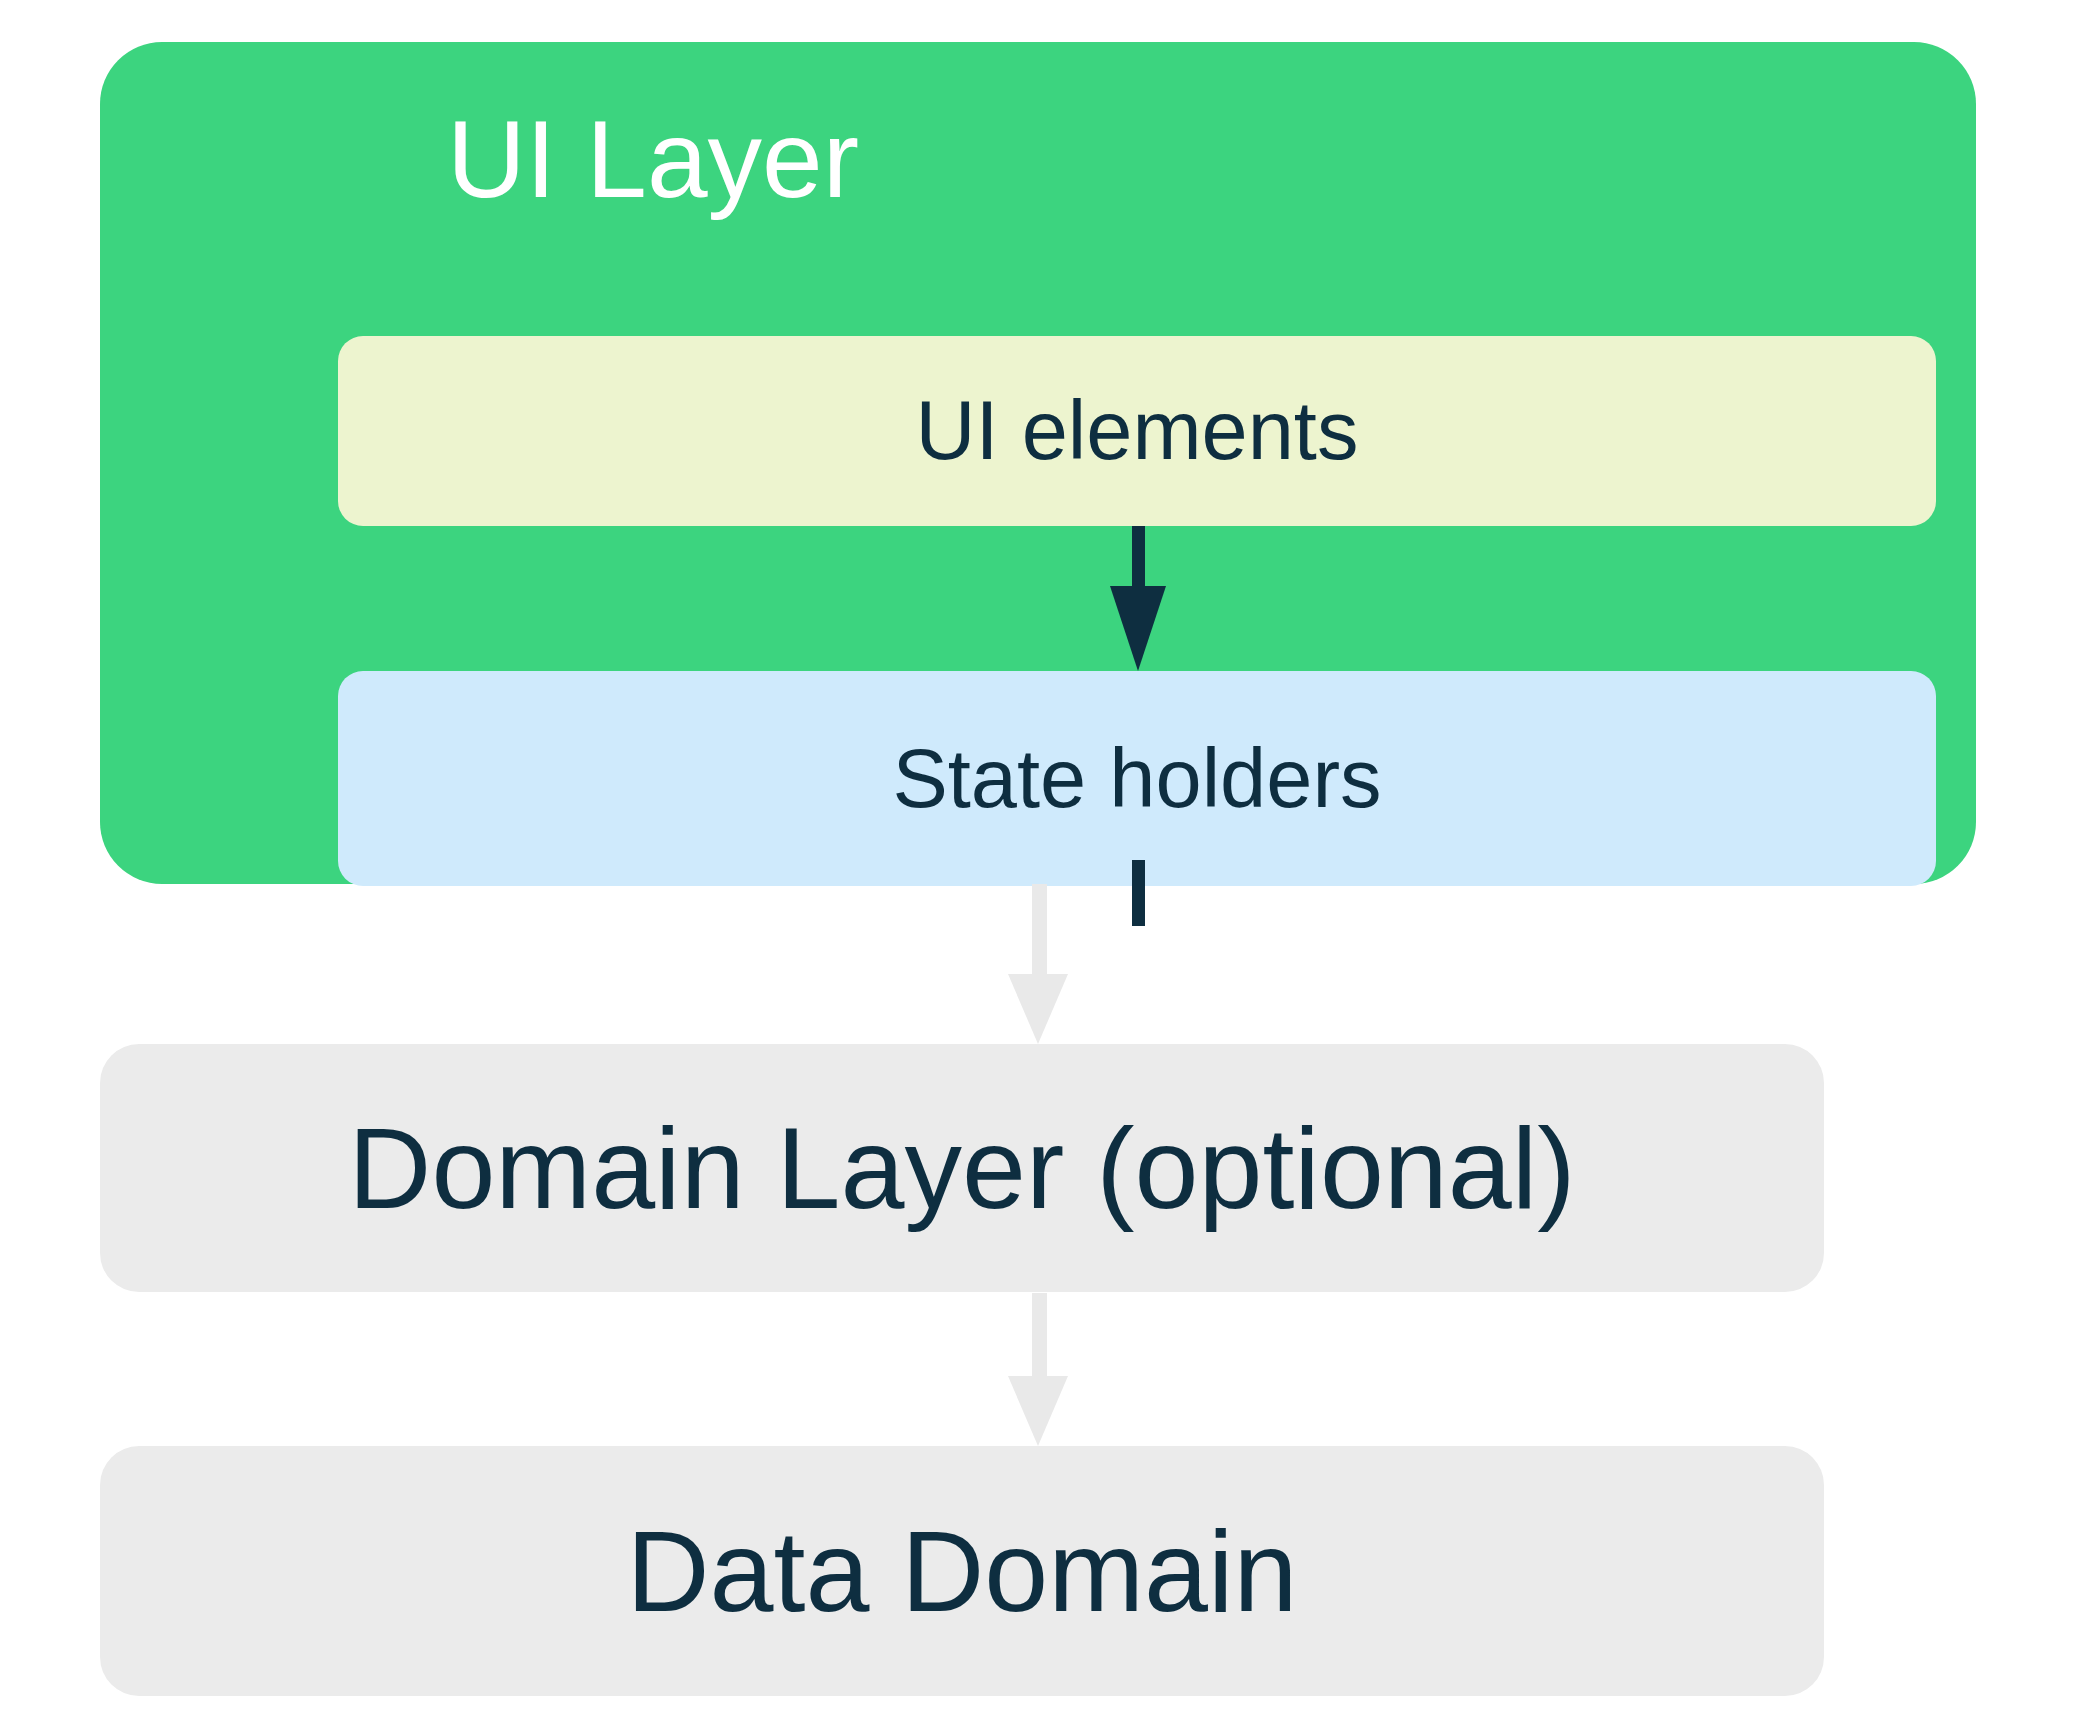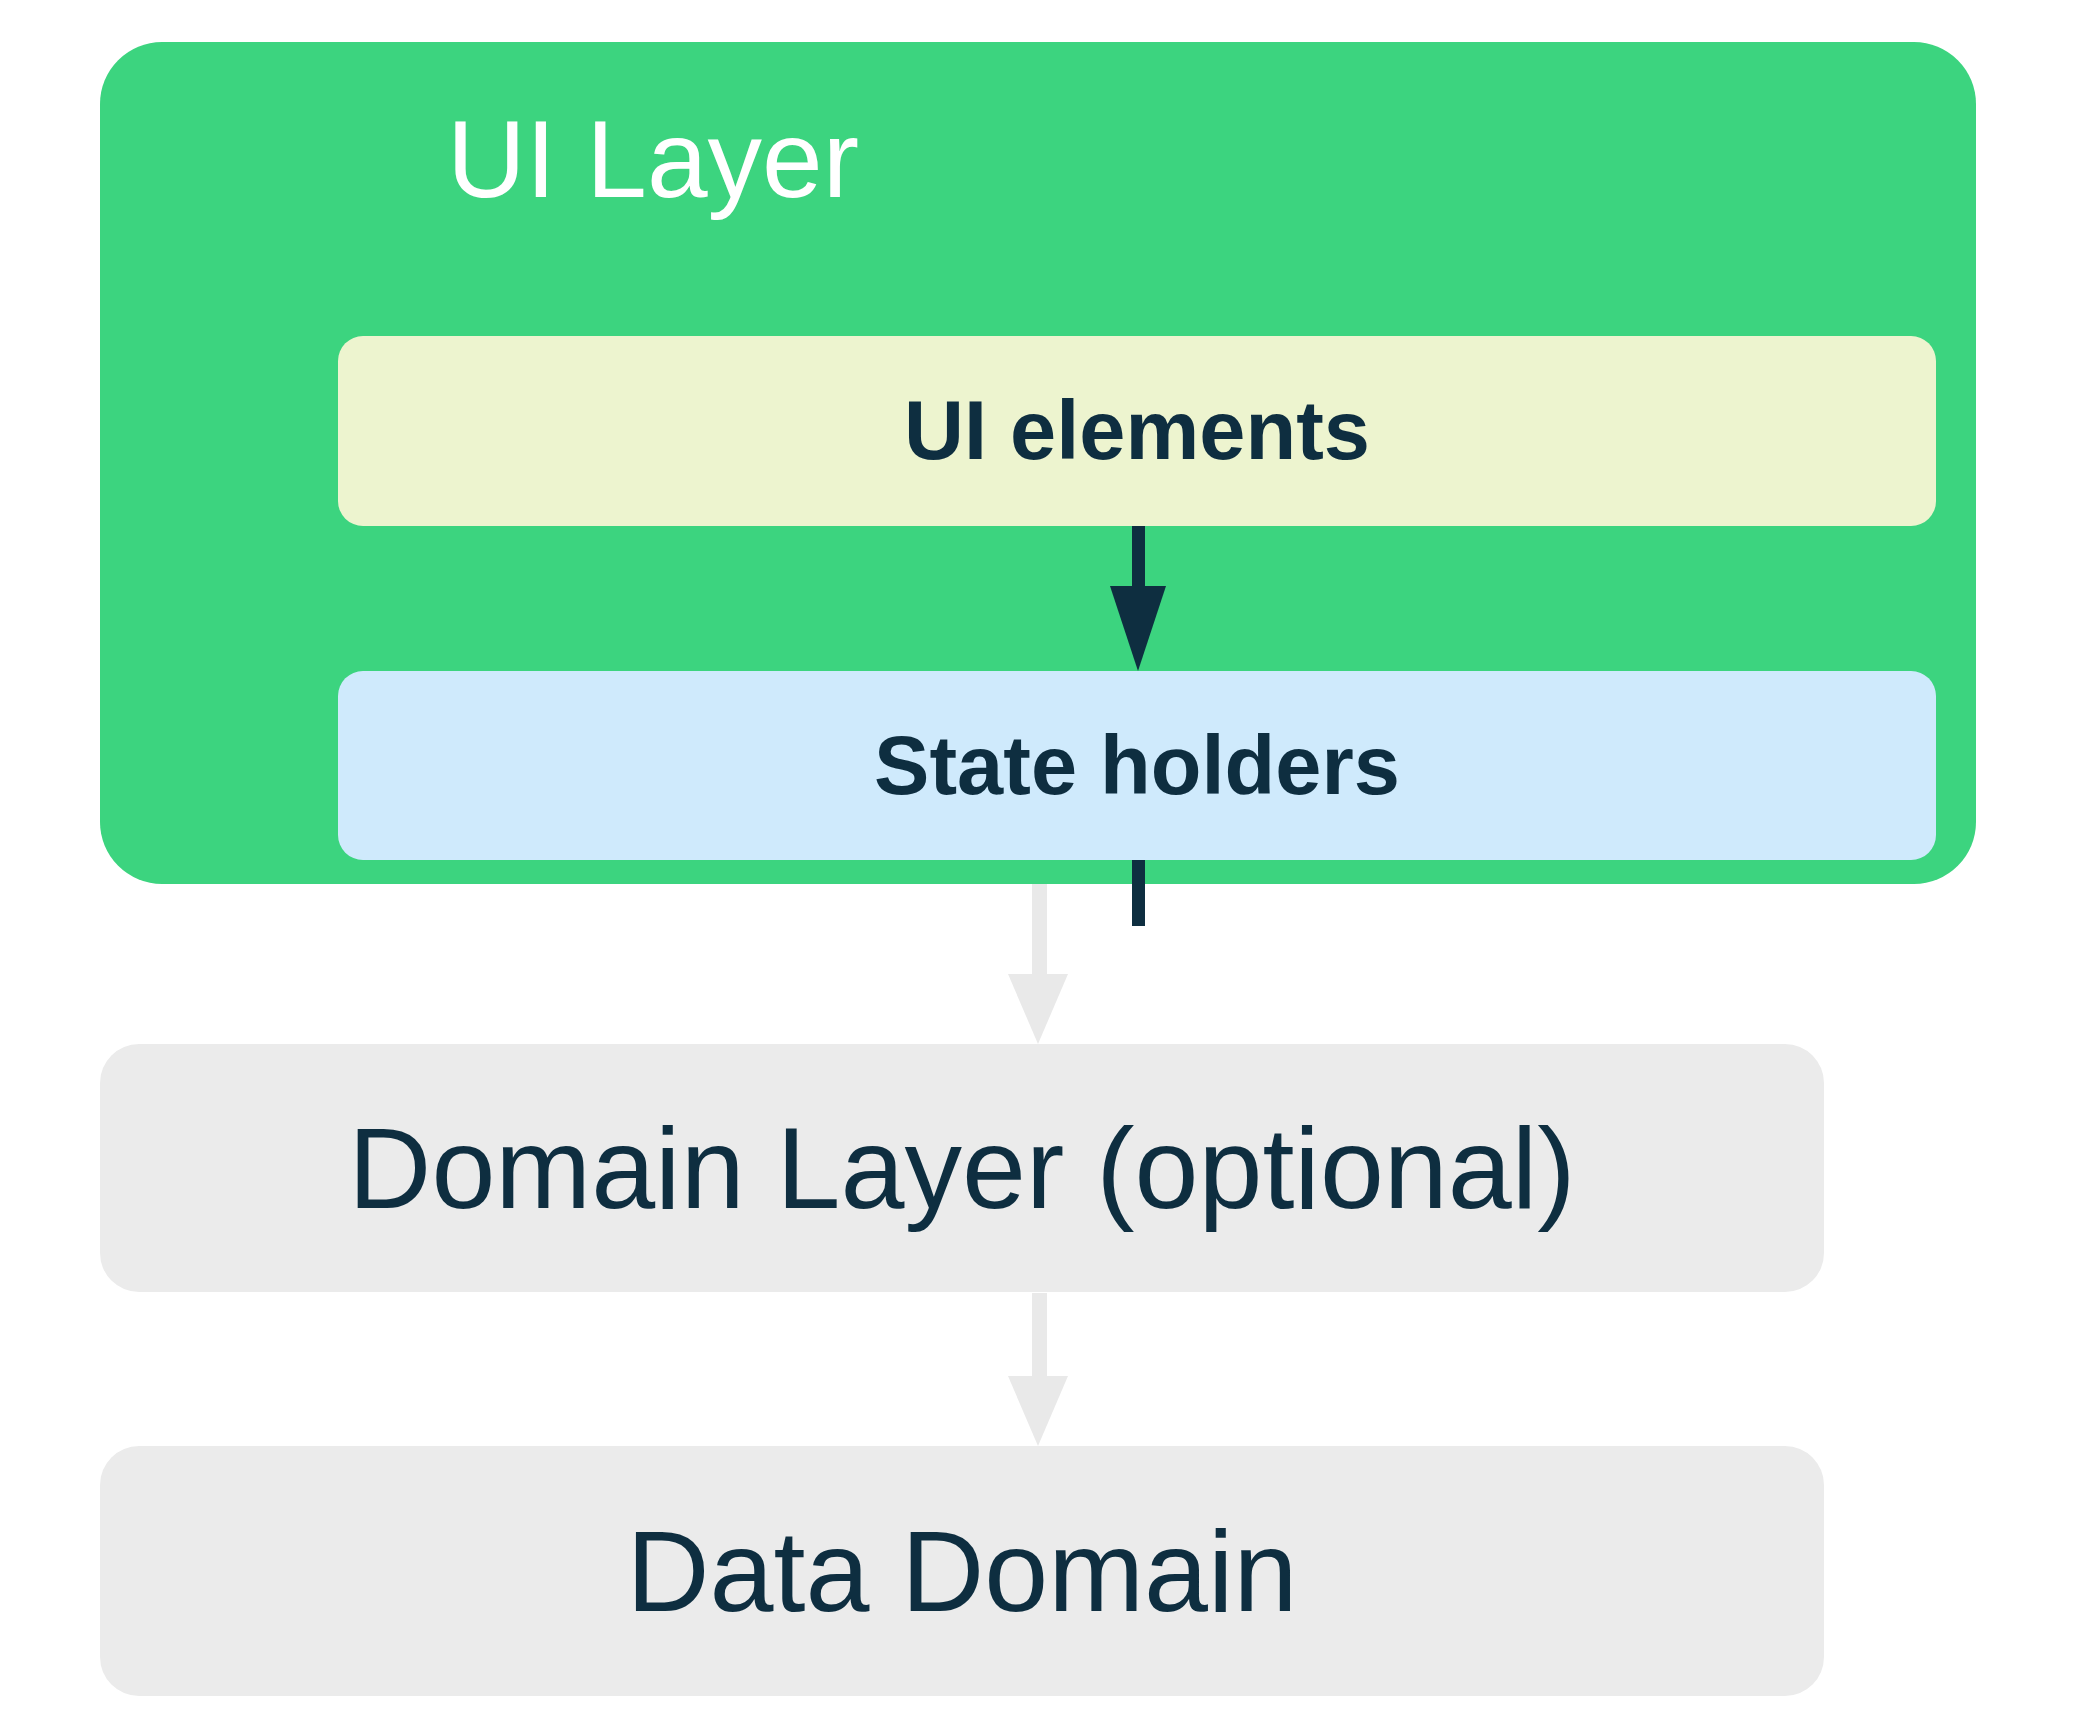--- a/index.html
+++ b/index.html
@@ -47,29 +47,29 @@
     left:238px;
     width:1598px;
     border-radius:25px;
     display:flex;
     align-items:center;
     justify-content:center;
   }
   .inner-box .label{
     font-size:83px;
     color:var(--navy);
-    font-weight:700;
+    font-weight:400;
     white-space:nowrap;
   }
   .ui-elements-box{
     top:294px; height:190px;
     background:var(--pale-yellow);
   }
   .state-holders-box{
-    top:629px; height:189px;
+    top:629px; height:215px;
     background:var(--pale-blue);
   }
   
   .layer-box{
     position:absolute;
     left:100px;
     width:1724px;
     background:var(--gray);
     border-radius:39px;
     display:flex;

